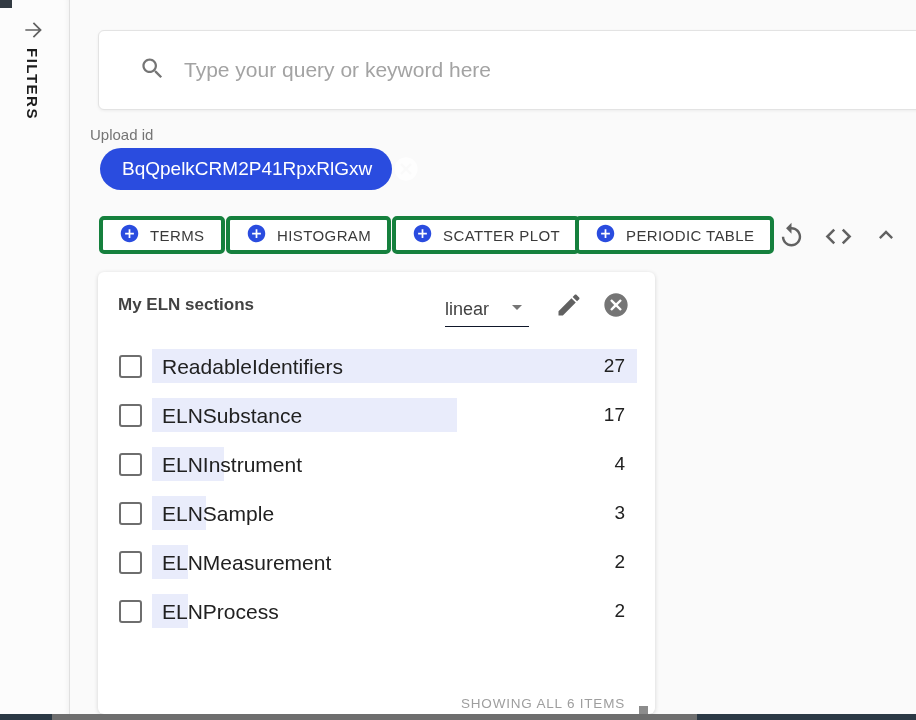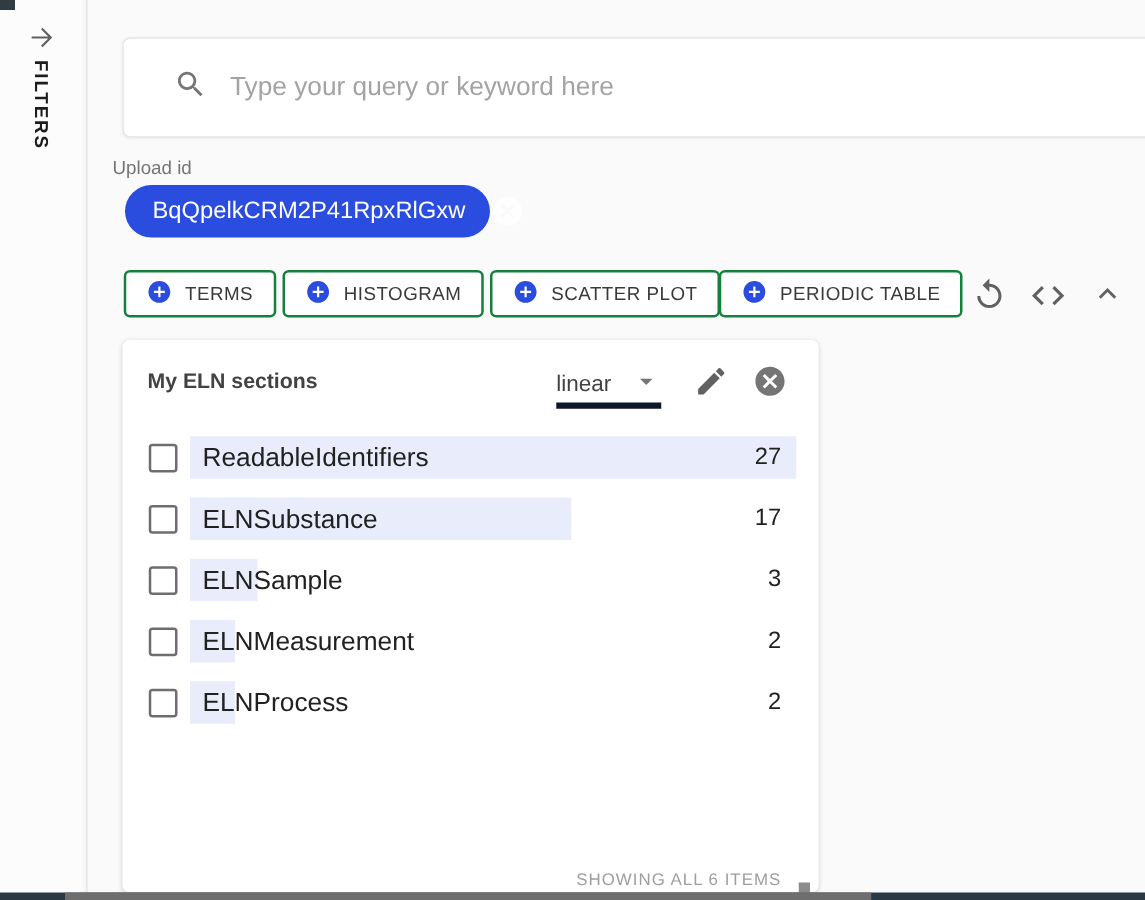--- a/index.html
+++ b/index.html
@@ -33,34 +33,34 @@
   .chip { position:absolute; left:100px; top:148px; width:292px; height:42px;
           border-radius:21px; background:var(--primary);
           display:flex; align-items:center; justify-content:space-between;
           padding:0 8px 0 22px; cursor:pointer;gap:20px; }
   .chip-text { color:#fff; font-size:19px; white-space:nowrap; }
   .chip-delete { width:28px; height:28px; border:none; background:none; cursor:pointer; padding:0; }
   .chip-delete svg { width:28px; height:28px; fill:rgba(255,255,255,0.72); }
 
   
   .add-btn { position:absolute; top:216px; height:38px; background:#fff;
-             border:2px solid #15803d; border-radius:5px;
+             border:4px solid #15803d; border-radius:5px;
              display:flex; align-items:center; gap:10px; padding:0 16px;
              font-family:inherit; font-size:15px; color:#3a3a3a; letter-spacing:0.4px; cursor:pointer; }
   .add-btn svg { width:21px; height:21px; fill:var(--primary); flex:none; }
   .icon-btn { position:absolute; top:221px; border:none; background:none; cursor:pointer; padding:0; }
   .icon-btn svg { fill:#616161; }
 
   
   .card { position:absolute; left:98px; top:272px; width:557px; height:442px;
           background:#fff; border-radius:6px; box-shadow:0 1px 4px rgba(0,0,0,0.16);padding-left:16px; }
   .card-title { position:absolute; left:20px; top:23px; font-size:17px; font-weight:700; color:#424242; }
   .scale-select { position:absolute; left:347px; top:21px; width:84px; height:34px;
                   display:flex; align-items:center; justify-content:space-between;
-                  border:none; border-bottom:5px solid #0f172a; background:none;
+                  border:none; border-bottom:1px solid #0f172a; background:none;
                   font-family:inherit; font-size:18px; color:#424242; cursor:pointer; }
   .scale-select svg { width:24px; height:24px; fill:#757575; flex:none; }
   .card-icon-btn { position:absolute; top:19px; border:none; background:none; cursor:pointer; padding:0; }
   .card-icon-btn svg { width:28px; height:28px; }
 
   .item-list { position:absolute; left:0; top:70px; width:557px; }
   .item-row { position:relative; height:49px; }
   .item-checkbox { position:absolute; left:21px; top:13px; width:23px; height:23px;
                    border:2.5px solid #6e6e6e; border-radius:3px; background:#fff; cursor:pointer; }
   .item-bar { position:absolute; left:54px; top:7px; height:34px; background:var(--bar-fill); }
@@ -196,20 +196,26 @@
     <span class="item-count">27</span>
   </div>
 
   <div class="item-row">
     <span class="item-checkbox"></span>
     <span class="item-bar" style="width: 305px;"></span>
     <span class="item-label">ELNSubstance</span>
     <span class="item-count">17</span>
   </div>
 
+  <div class="item-row">
+    <span class="item-checkbox"></span>
+    <span class="item-bar" style="width: 72px;"></span>
+    <span class="item-label">ELNInstrument</span>
+    <span class="item-count">4</span>
+  </div>
 
   <div class="item-row">
     <span class="item-checkbox"></span>
     <span class="item-bar" style="width: 54px;"></span>
     <span class="item-label">ELNSample</span>
     <span class="item-count">3</span>
   </div>
 
   <div class="item-row">
     <span class="item-checkbox"></span>

